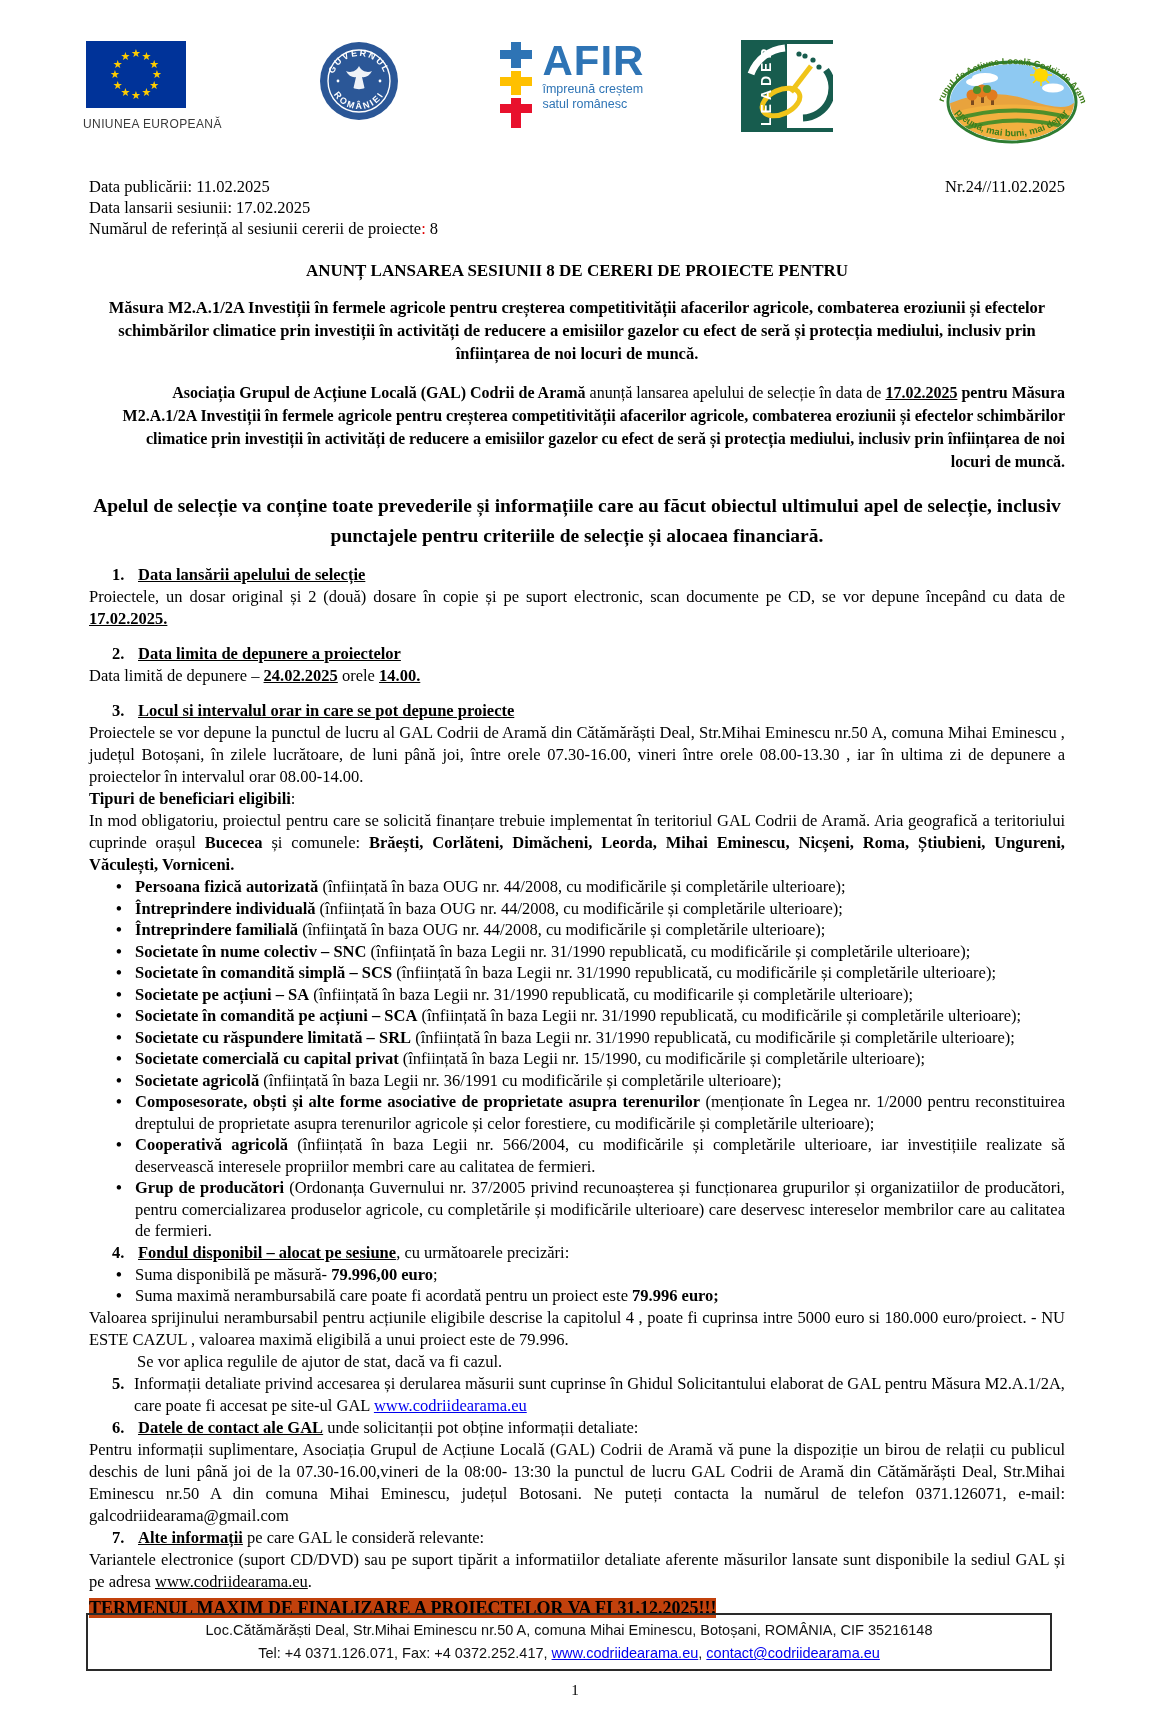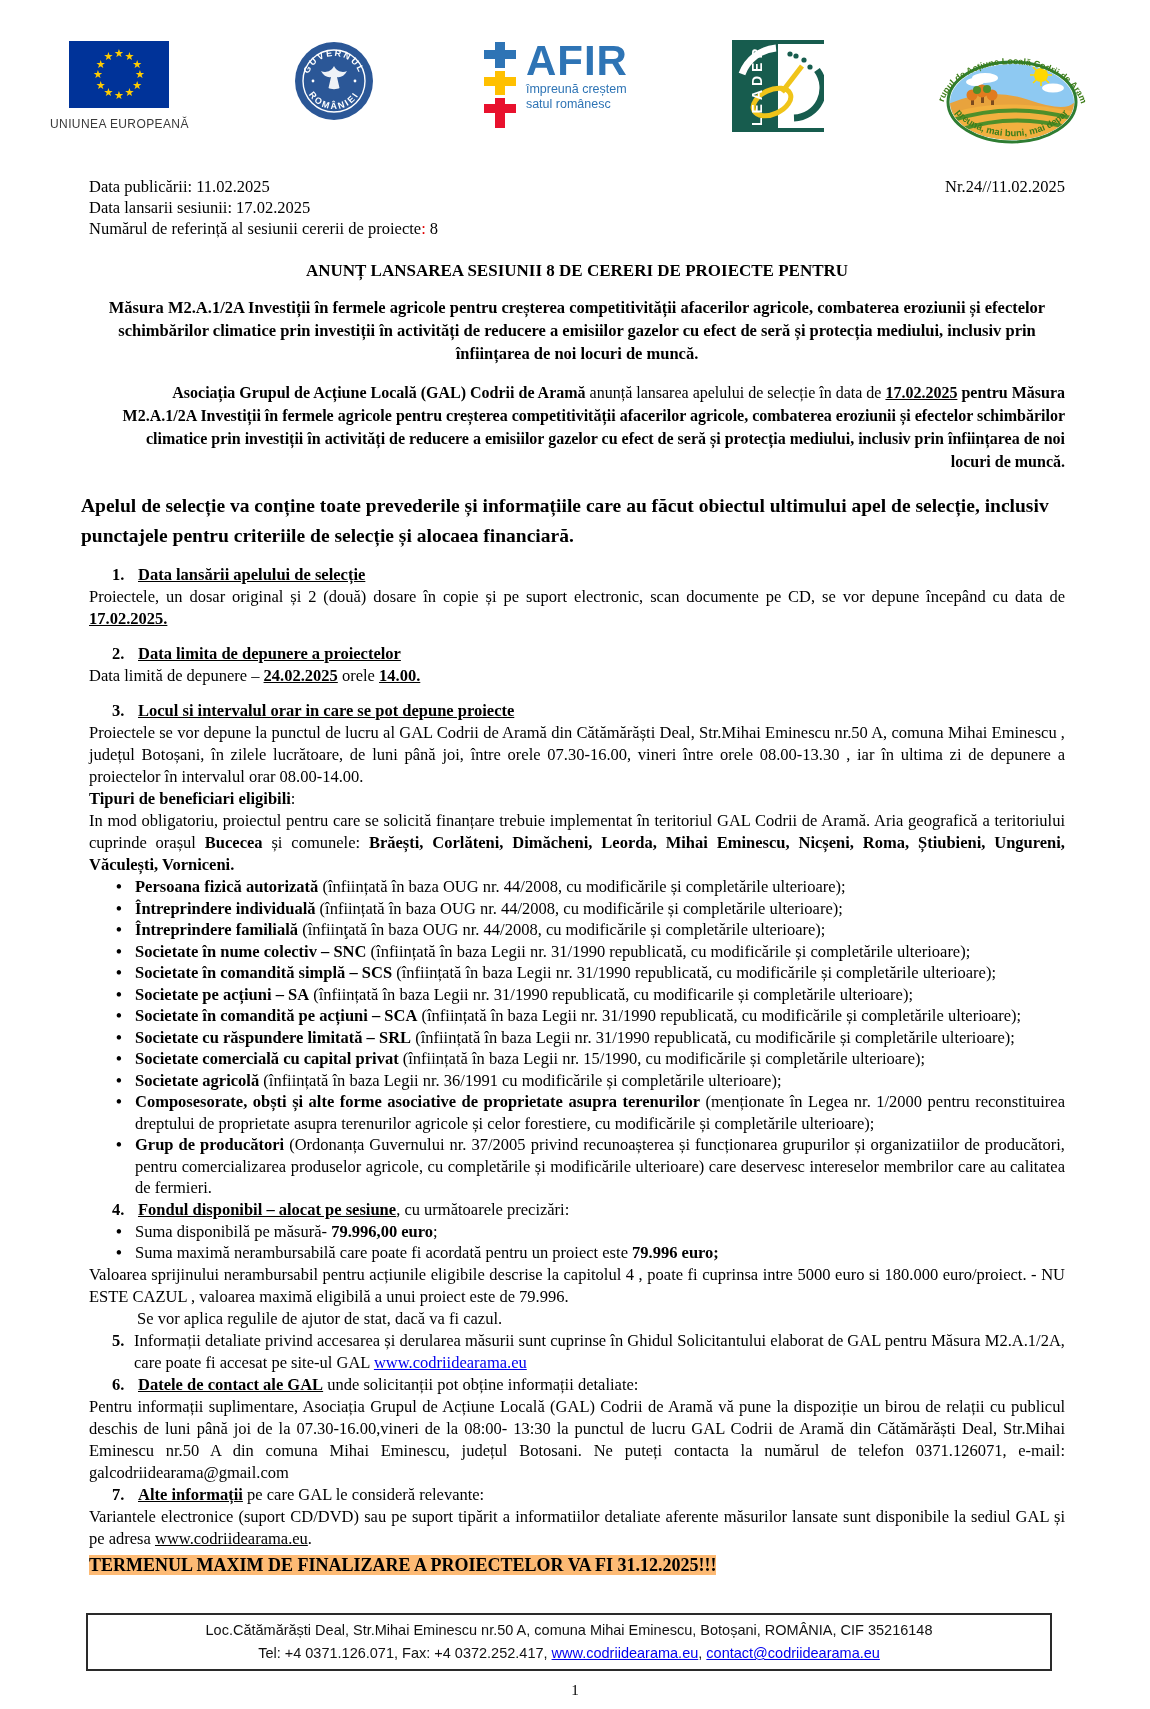--- a/index.html
+++ b/index.html
@@ -4,59 +4,59 @@
 <style>
   html,body{margin:0;padding:0;background:#9a9a9a;}
   .page{width:1150px;height:1709px;margin:0 auto;background:#ffffff;position:relative;
         font-family:"Liberation Serif",serif;color:#000;overflow:hidden;}
 
   
   .logos{display:flex;justify-content:space-between;align-items:flex-start;
          padding:40px 55px 0 50px;height:108px;}
   .logo-block{display:flex;flex-direction:column;align-items:center;}
   .eu-label{font-family:"Liberation Sans",sans-serif;font-size:12px;color:#3a3a3a;
-            margin-top:7px;letter-spacing:.4px;}
+            margin-top:7px;letter-spacing:.4px;margin-left:33px;}
   .afir-wrap{display:flex;align-items:flex-start;gap:6px;}
   .afir-texts{display:flex;flex-direction:column;line-height:1;}
   .afir-name{font-family:"Liberation Sans",sans-serif;font-weight:bold;font-size:42px;
              color:#2e74b5;letter-spacing:1px;}
   .afir-tag{font-family:"Liberation Sans",sans-serif;font-size:12.5px;color:#2e74b5;line-height:15px;}
 
   
   .content{padding:0 85px 0 89px;}
   .meta-row{display:flex;justify-content:space-between;margin-top:28px;
             font-size:16.5px;line-height:21px;}
   .meta-left div{white-space:nowrap;}
   .meta-right{white-space:nowrap;}
 
   .doc-title{text-align:center;font-weight:bold;font-size:17px;margin-top:22px;}
   .p-measure{text-align:center;font-weight:bold;font-size:16.5px;line-height:23px;margin-top:15px;}
   .p-announce{text-align:right;font-size:16px;line-height:23px;margin-top:16px;margin-left:20px;}
-  .p-apel{text-align:left;font-weight:bold;font-size:19.5px;line-height:30px;margin:18px -8px 0 -8px;}
+  .p-apel{text-align:center;font-weight:bold;font-size:19.5px;line-height:30px;margin:18px -8px 0 -8px;}
 
   .h-item{margin-top:13px;font-size:16.5px;line-height:22px;padding-left:23px;}
   .num{display:inline-block;width:26px;font-weight:bold;}
   .para{font-size:16.5px;line-height:22px;text-align:justify;}
   .hang{padding-left:45px;font-size:16.5px;line-height:22px;text-align:justify;}
   .hang .num{width:22px;margin-left:-22px;}
   .indent1{text-indent:48px;text-align:left;}
 
   ul.bullets{margin:0;padding:0 0 0 25px;list-style:none;}
   ul.bullets li{position:relative;padding-left:21px;font-size:16.5px;line-height:21.5px;
                 text-align:justify;}
   ul.bullets li::before{content:"\2022";position:absolute;left:2px;top:0;font-weight:bold;}
 
   .hl-line{margin-top:2px;font-size:18px;line-height:26px;}
 
   
   .b{font-weight:bold;}
   .u{text-decoration:underline;}
   .red{color:#e00000;}
   .link{color:#0000ee;text-decoration:underline;cursor:pointer;}
-  .hl{background:#fdba74;font-weight:bold;}
+  .hl{background:#c2410c;font-weight:bold;}
 
   
   .footer-box{position:absolute;left:86px;right:98px;bottom:38px;border:2px solid #2a2a2a;
               text-align:center;font-family:"Liberation Sans",sans-serif;font-size:14.5px;
               line-height:23px;padding:4px 8px;color:#111;}
   .page-num{position:absolute;left:0;right:0;bottom:10px;text-align:center;font-size:15px;}
 </style>
 </head>
 <body>
 
@@ -231,20 +231,21 @@
         <li><span class="b">Întreprindere individuală</span><span> (înființată în baza OUG nr. 44/2008, cu modificările și completările ulterioare);</span></li>
         <li><span class="b">Întreprindere familială</span><span> (înfiinţată în baza OUG nr. 44/2008, cu modificările și completările ulterioare);</span></li>
         <li><span class="b">Societate în nume colectiv – SNC</span><span> (înființată în baza Legii nr. 31/1990 republicată, cu modificările și completările ulterioare);</span></li>
         <li><span class="b">Societate în comandită simplă – SCS</span><span> (înființată în baza Legii nr. 31/1990 republicată, cu modificările și completările ulterioare);</span></li>
         <li><span class="b">Societate pe acțiuni – SA</span><span> (înființată în baza Legii nr. 31/1990 republicată, cu modificarile și completările ulterioare);</span></li>
         <li><span class="b">Societate în comandită pe acțiuni – SCA</span><span> (înființată în baza Legii nr. 31/1990 republicată, cu modificările și completările ulterioare);</span></li>
         <li><span class="b">Societate cu răspundere limitată – SRL</span><span> (înființată în baza Legii nr. 31/1990 republicată, cu modificările și completările ulterioare);</span></li>
         <li><span class="b">Societate comercială cu capital privat</span><span> (înființată în baza Legii nr. 15/1990, cu modificările și completările ulterioare);</span></li>
         <li><span class="b">Societate agricolă</span><span> (înființată în baza Legii nr. 36/1991 cu modificările și completările ulterioare);</span></li>
         <li><span class="b">Composesorate, obști și alte forme asociative de proprietate asupra terenurilor</span><span> (menționate în Legea nr. 1/2000 pentru reconstituirea dreptului de proprietate asupra terenurilor agricole și celor forestiere, cu modificările și completările ulterioare);</span></li>
+        <li><span class="b">Cooperativă agricolă</span><span> (înființată în baza Legii nr. 566/2004, cu modificările și completările ulterioare, iar investițiile realizate să deservească interesele propriilor membri care au calitatea de fermieri.</span></li>
         <li><span class="b">Grup de producători</span><span> (Ordonanța Guvernului nr. 37/2005 privind recunoașterea și funcționarea grupurilor și organizatiilor de producători, pentru comercializarea produselor agricole, cu completările și modificările ulterioare) care deservesc intereselor membrilor care au calitatea de fermieri.</span></li>
       </ul>
 
     <div class="h-item" style="margin-top:0">
       <span class="num">4.</span><span><span class="b u">Fondul disponibil – alocat pe sesiune</span><span>, cu următoarele precizări:</span></span>
     </div>
     <ul class="bullets">
         <li><span>Suma disponibilă pe măsură- </span><span class="b">79.996,00 euro</span><span>;</span></li>
         <li><span>Suma maximă nerambursabilă care poate fi acordată pentru un proiect este </span><span class="b">79.996 euro;</span></li>
       </ul>

